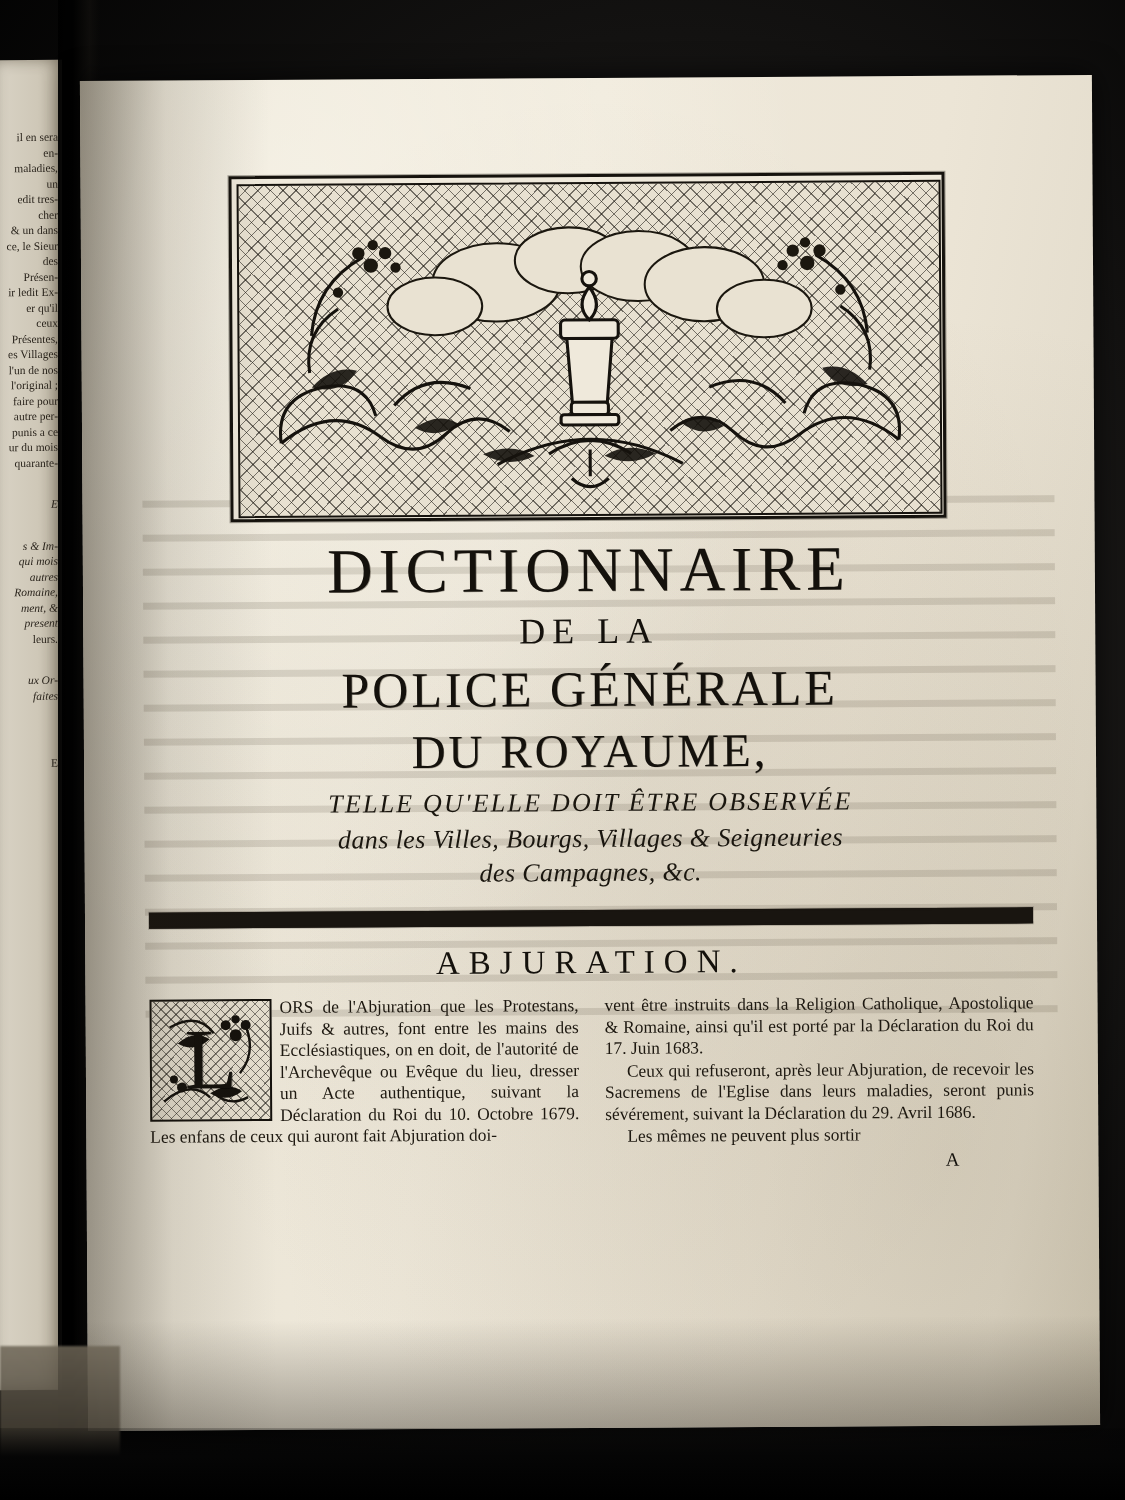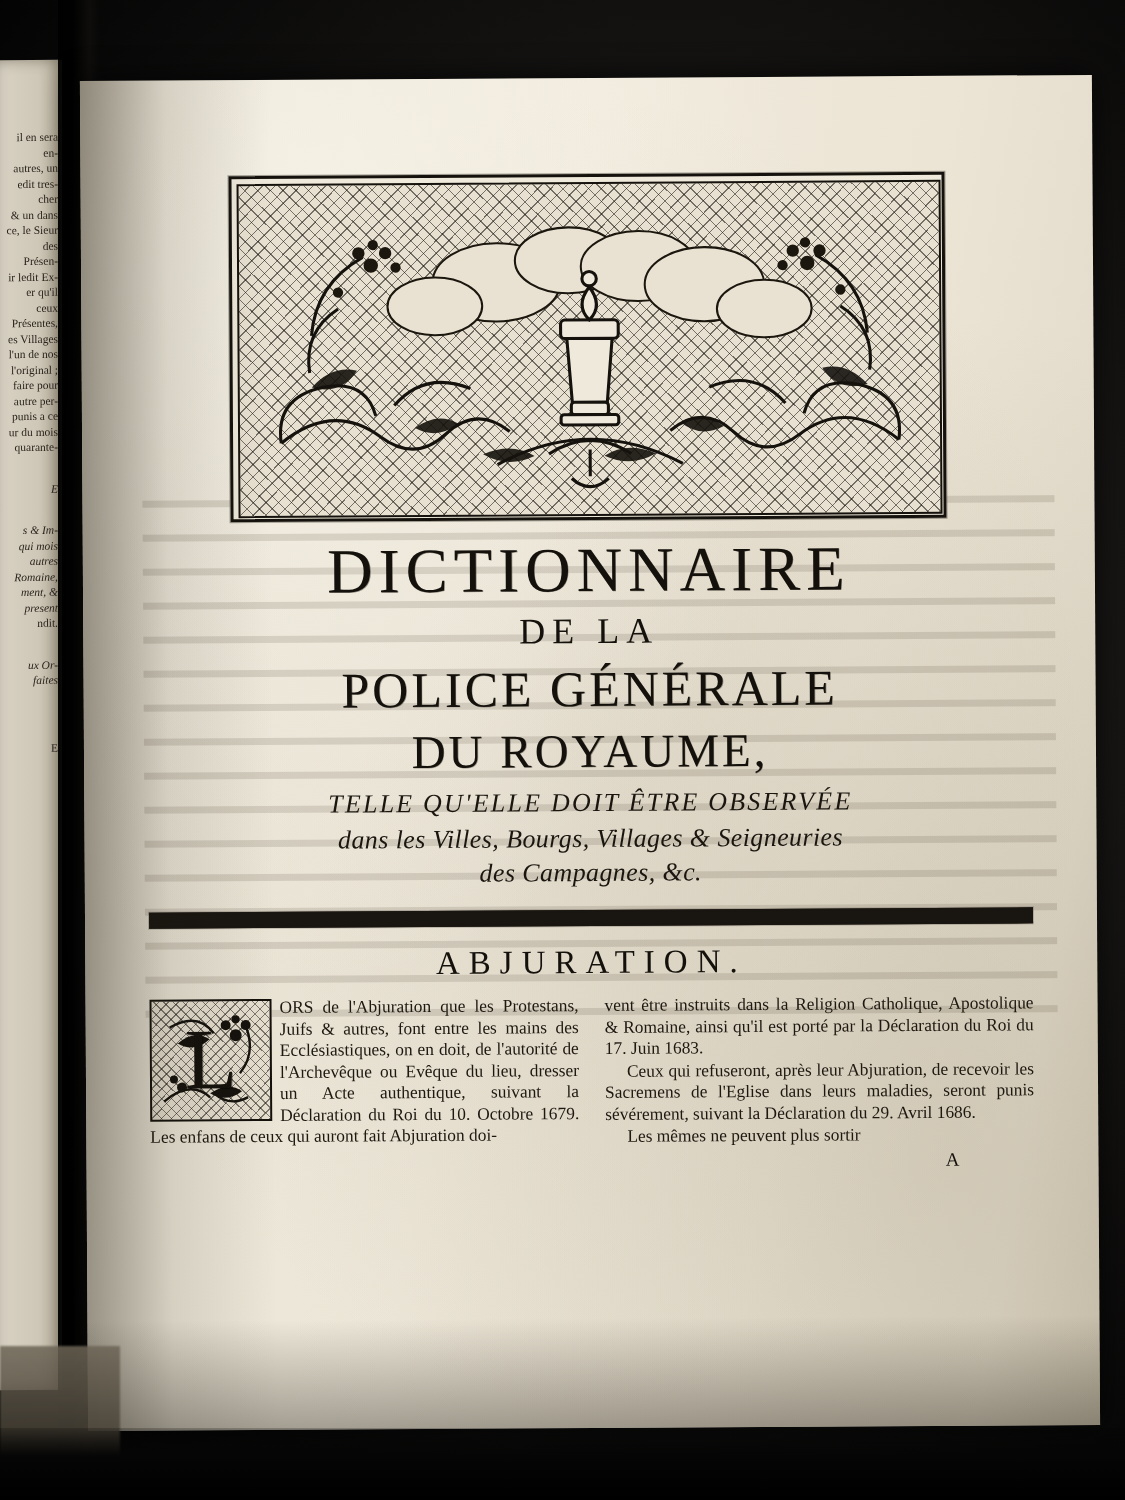--- a/index.html
+++ b/index.html
@@ -290,21 +290,21 @@
 </style>
 </head>
 <body>
 
 <div id="page">
   <div class="backdrop"></div>
 
   <div class="left-page">
     <div class="lp-col">
       <div>il en sera en-</div>
-      <div>autres, un</div>
+      <div>maladies, un</div>
       <div>edit tres-cher</div>
       <div>&amp; un dans</div>
       <div>ce, le Sieur</div>
       <div>des Présen-</div>
       <div>ir ledit Ex-</div>
       <div>er qu'il ceux</div>
       <div>Présentes,</div>
       <div>es Villages</div>
       <div>l'un de nos</div>
       <div>l'original ;</div>
@@ -315,21 +315,21 @@
       <div>quarante-</div>
       <div class="lp-gap"></div>
       <div class="lp-italic">E</div>
       <div class="lp-gap"></div>
       <div class="lp-italic">s &amp; Im-</div>
       <div class="lp-italic">qui mois</div>
       <div class="lp-italic">autres</div>
       <div class="lp-italic">Romaine,</div>
       <div class="lp-italic">ment, &amp;</div>
       <div class="lp-italic">present</div>
-      <div>ndit.</div>
+      <div>leurs.</div>
       <div class="lp-gap"></div>
       <div class="lp-italic">ux Or-</div>
       <div class="lp-italic">faites</div>
       <div class="lp-gap"></div>
       <div class="lp-gap"></div>
       <div>E</div>
     </div>
   </div>
 
   <div class="gutter"></div>

